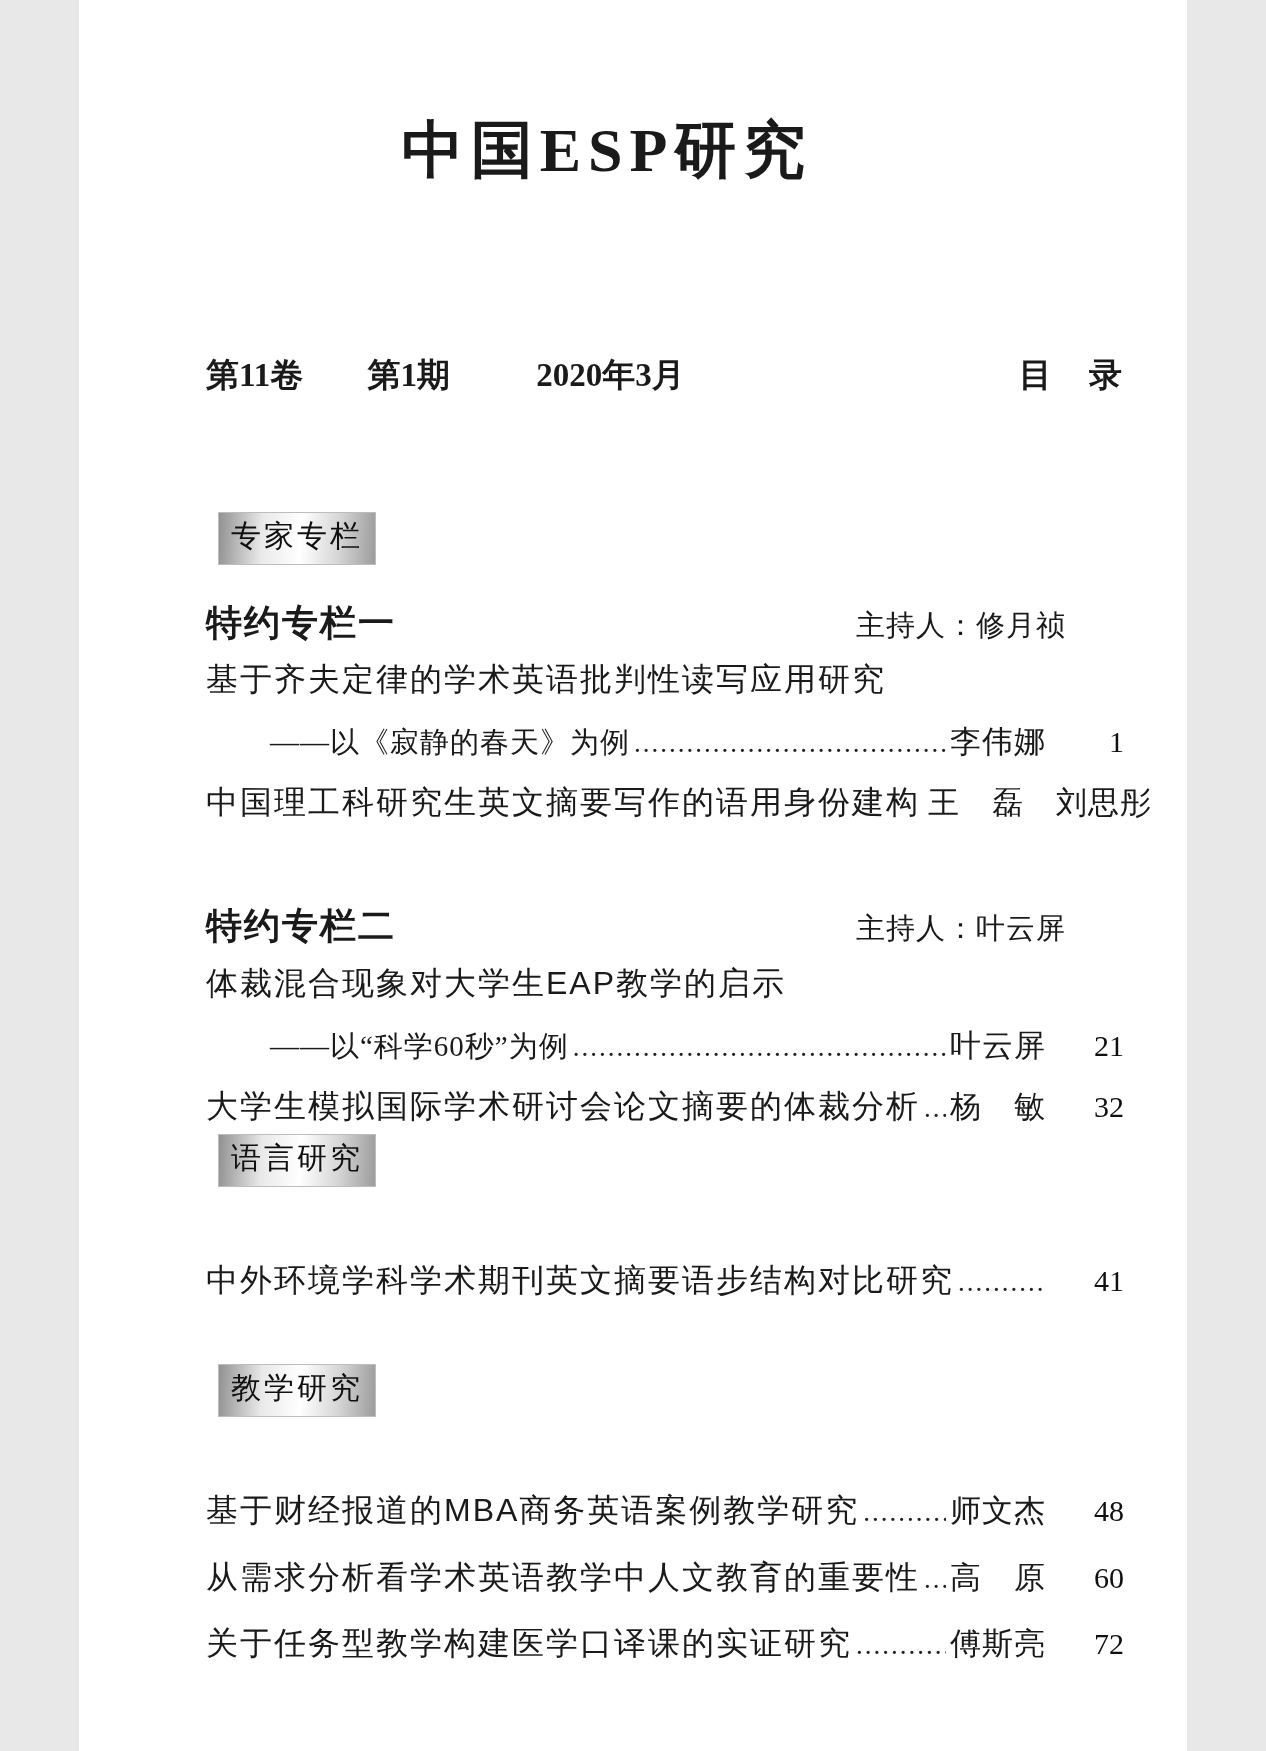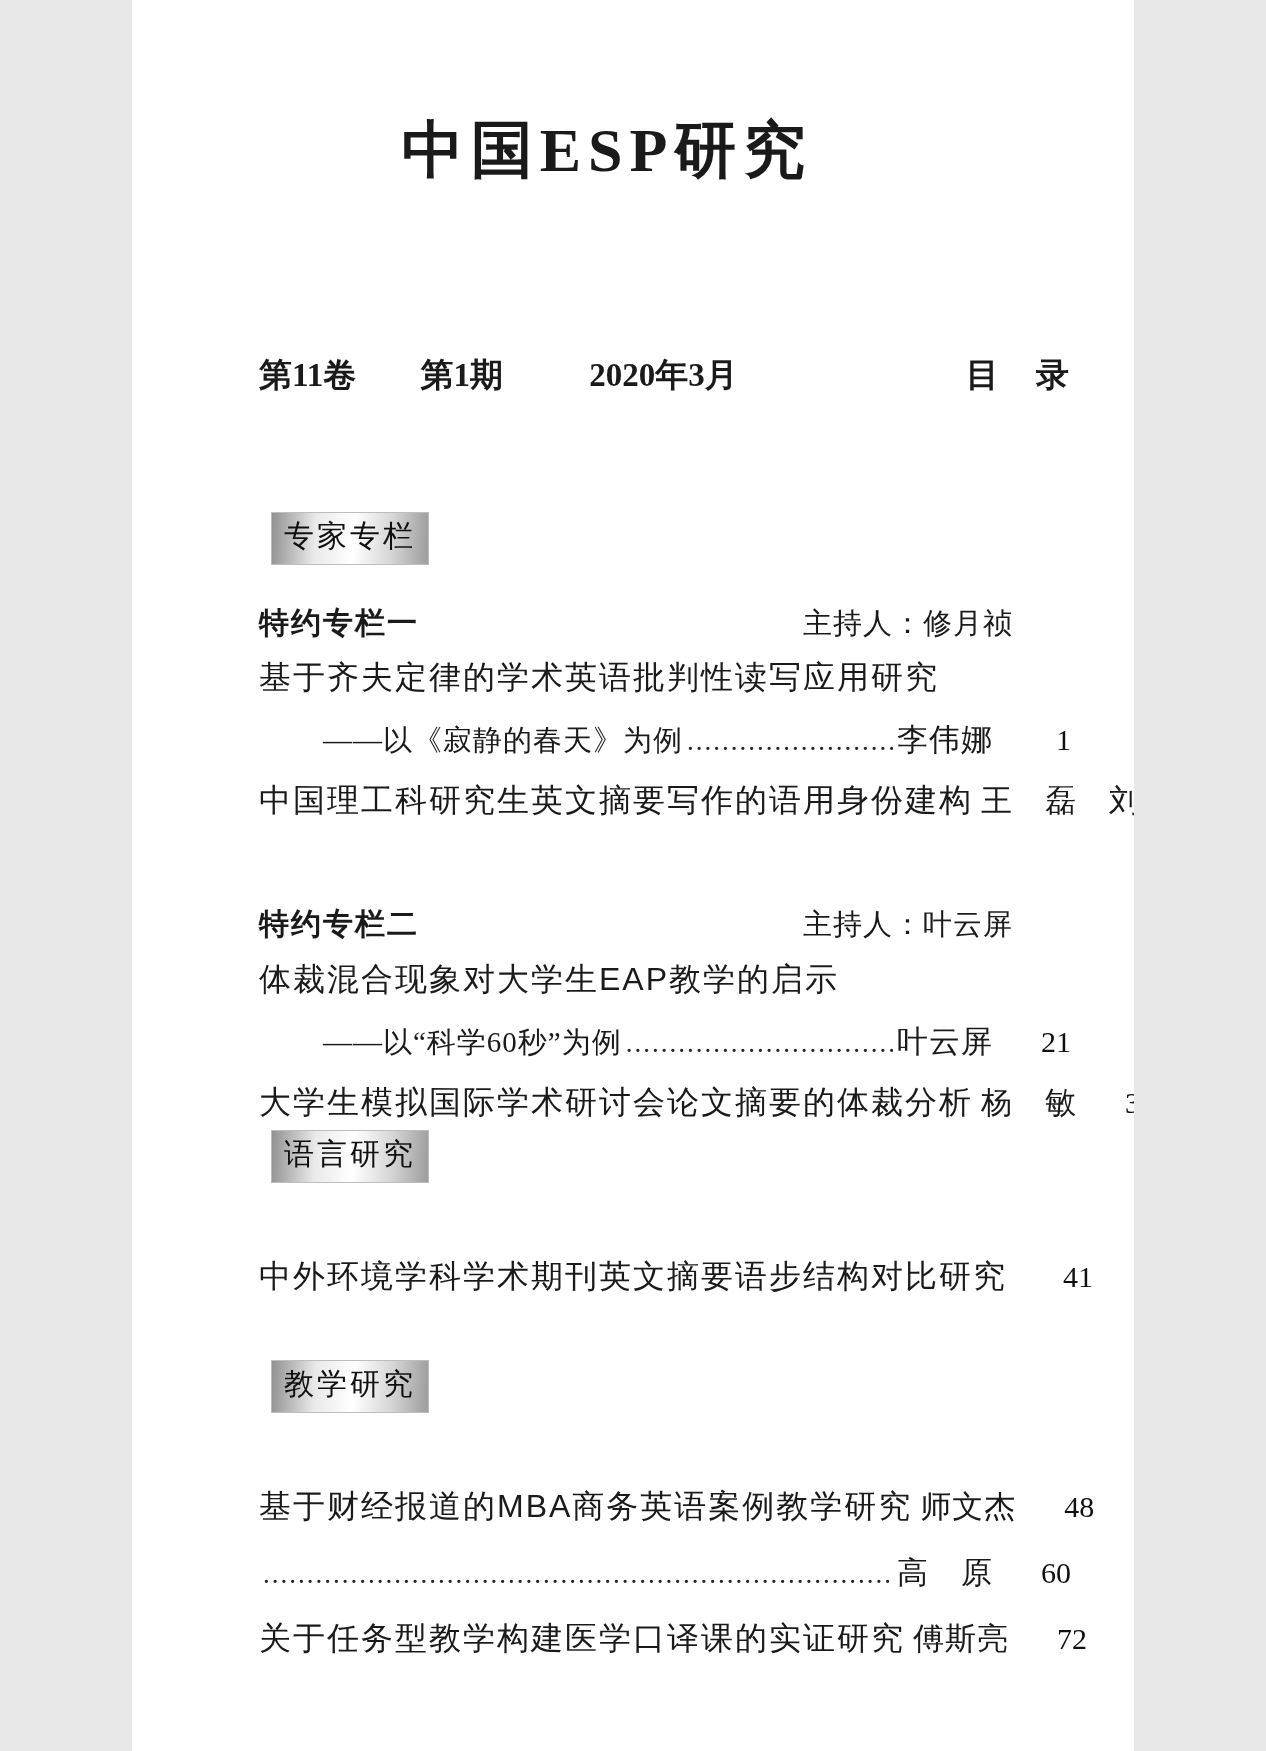--- a/index.html
+++ b/index.html
@@ -1,18 +1,18 @@
 <!DOCTYPE html>
 <html><head>
 <meta charset="utf-8">
 <style>
   html,body { margin:0; padding:0; background:#e8e8e8; }
   .page {
     position:relative;
-    width:1002px; height:1751px;
+    width:1108px; height:1751px;
     margin:0 auto;
     background:#ffffff;
     color:#1a1a1a;
     font-family:"Liberation Sans", sans-serif;
     overflow:hidden;
   }
   .content { padding:0 63px 0 127px; }
 
   
   .journal-title {
@@ -65,21 +65,21 @@
   .heading-row {
     display:flex;
     justify-content:space-between;
     align-items:baseline;
     padding-right:58px;
     line-height:44px;
     white-space:nowrap;
   }
   .hr-1 { margin-top:36px; }
   .hr-2 { margin-top:74px; }
-  .group-heading { font-size:30px; font-weight:bold; letter-spacing:2px; }
+  .group-heading { font-size:36px; font-weight:bold; letter-spacing:2px; }
   .host { font-family:"Liberation Serif", serif; font-size:29px; letter-spacing:1px; }
 
   
   .toc-row {
     display:flex;
     align-items:baseline;
     line-height:44px;
     white-space:nowrap;
   }
   .title-only { display:block; }
@@ -190,20 +190,21 @@
       <span class="badge badge-teaching">教学研究</span>
     </div>
 
     <div class="toc-row mt-d">
       <span class="entry-title">基于财经报道的MBA商务英语案例教学研究</span>
       <span class="leader"></span>
       <span class="entry-authors">师文杰</span>
       <span class="entry-page">48</span>
     </div>
     <div class="toc-row mt-e">
+      <span class="entry-title">从需求分析看学术英语教学中人文教育的重要性</span>
       <span class="leader"></span>
       <span class="entry-authors">高　原</span>
       <span class="entry-page">60</span>
     </div>
     <div class="toc-row mt-f">
       <span class="entry-title">关于任务型教学构建医学口译课的实证研究</span>
       <span class="leader"></span>
       <span class="entry-authors">傅斯亮</span>
       <span class="entry-page">72</span>
     </div>

